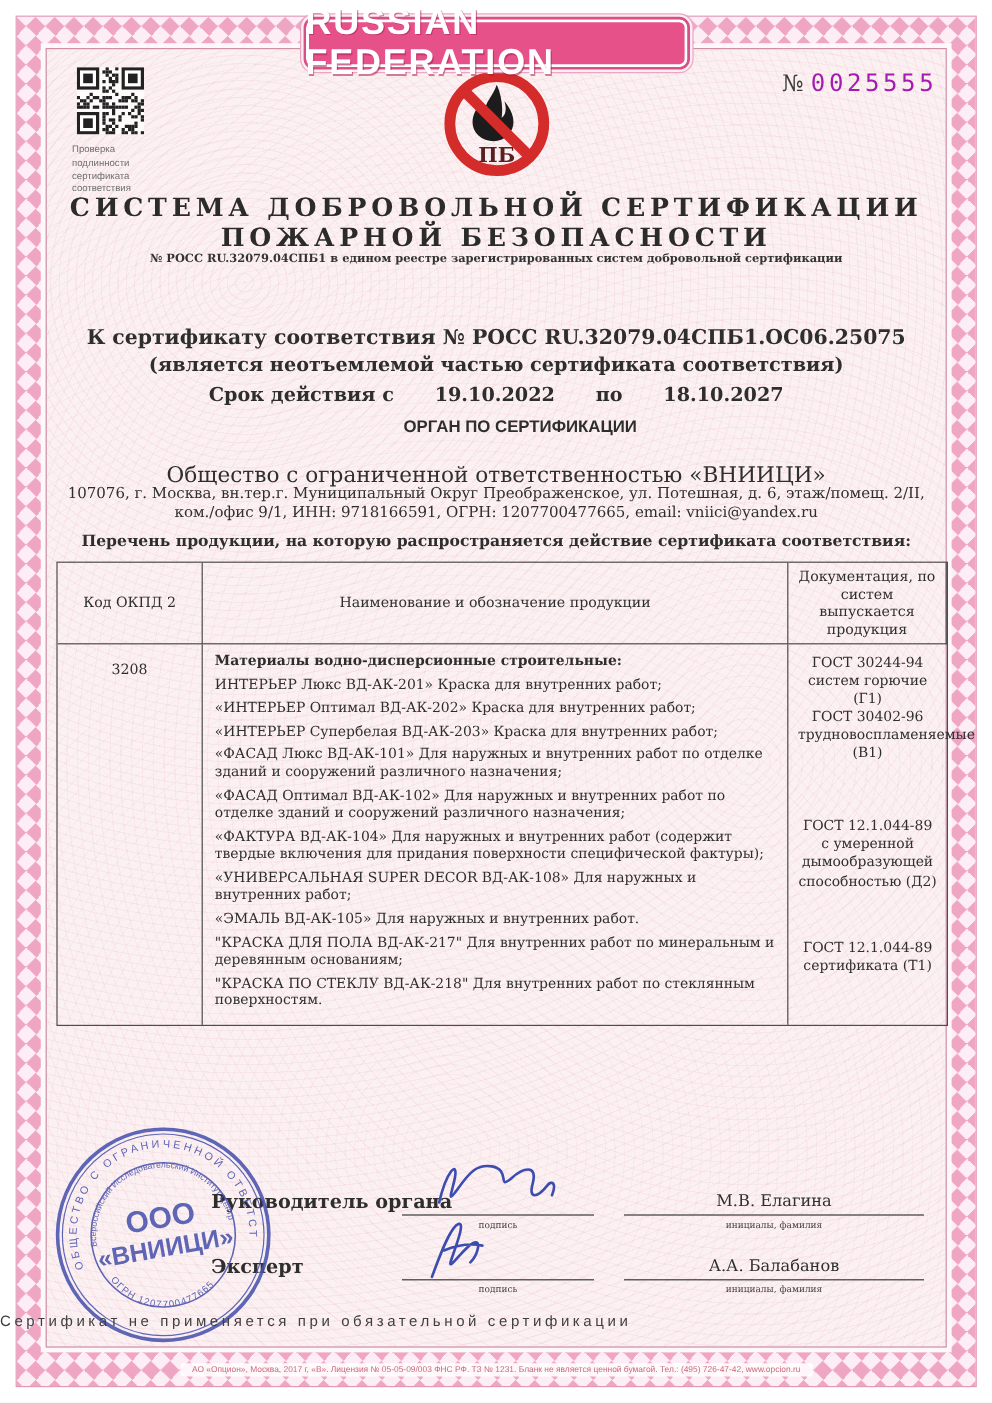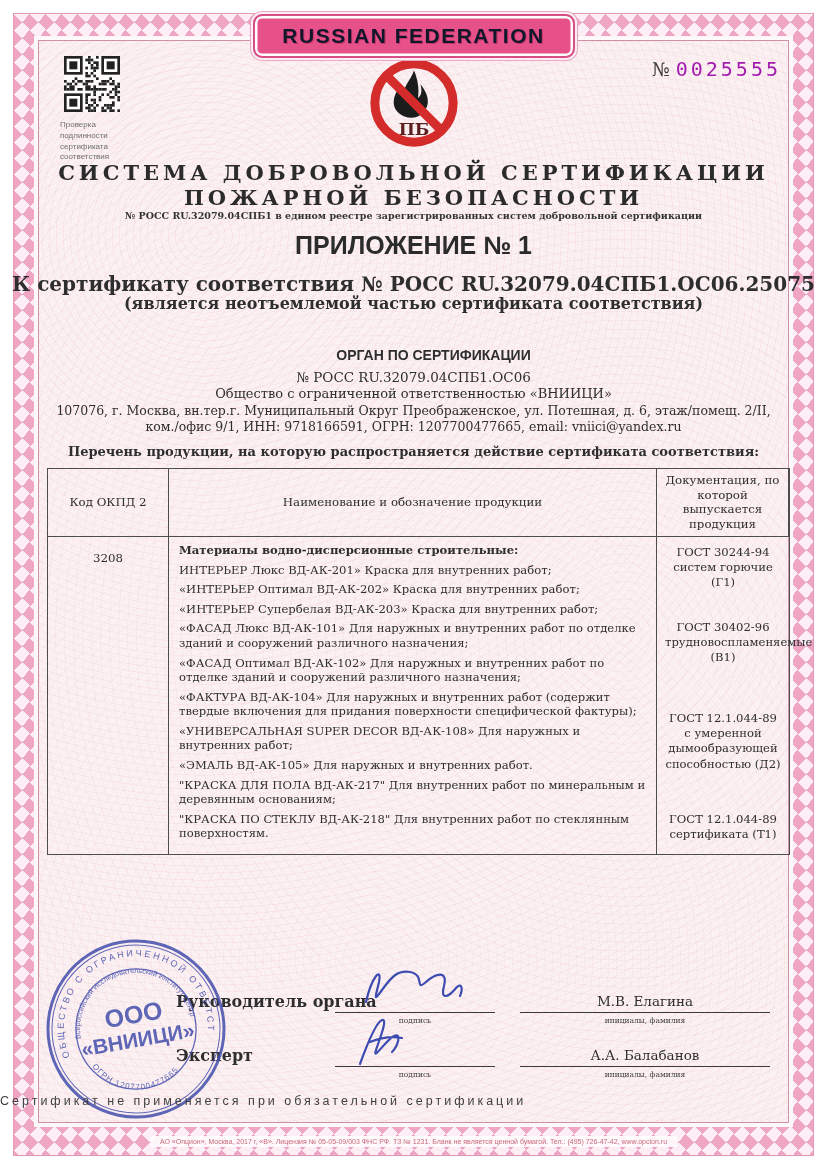--- a/index.html
+++ b/index.html
@@ -13,61 +13,61 @@
     border:1px solid #cf8fa5;box-shadow:0 0 0 4px #fdf8f9;
     background-image:
       repeating-radial-gradient(circle at 22% 18%,rgba(224,140,158,.10) 0 1px,transparent 1px 7px),
       repeating-radial-gradient(circle at 78% 55%,rgba(224,140,158,.09) 0 1px,transparent 1px 9px),
       repeating-radial-gradient(circle at 45% 85%,rgba(238,168,150,.09) 0 1px,transparent 1px 8px);}
   
   .banner{position:absolute;top:14px;left:50%;transform:translateX(-50%);width:318px;height:40px;
     background:#e75189;border:2px solid #d64f85;border-radius:9px;
     box-shadow:inset 0 0 0 2.5px #fff,0 0 0 2px #fdeef5,0 0 0 3px #e8a8c0;
     display:flex;align-items:center;justify-content:center;z-index:5;}
-  .banner span{color:#0f172a;font-family:"Liberation Sans","DejaVu Sans",sans-serif;font-weight:800;
-    font-size:21px;letter-spacing:1.5px;text-shadow:1px 1px 0 rgba(170,30,80,.55);}
+  .banner span{color:#ffffff;font-family:"Liberation Sans","DejaVu Sans",sans-serif;font-weight:800;
+    font-size:30px;letter-spacing:1.5px;text-shadow:1px 1px 0 rgba(170,30,80,.55);}
   
   .qr-wrap{position:absolute;left:60px;top:56px;width:100px;z-index:4;}
   .qr-box{width:56px;height:56px;margin-left:4px;}
   .qr-caption{margin-top:4px;font-family:"Liberation Sans","DejaVu Sans",sans-serif;
     font-size:8px;line-height:1.35;color:#6f6f6f;width:72px;}
   
   .serial{position:absolute;top:57px;right:46px;z-index:4;white-space:nowrap;}
   .serial .no{font-size:19px;color:#3a3a3a;}
   .serial .digits{font-family:"DejaVu Sans Mono","Liberation Mono",monospace;font-size:20px;
     color:#a21caf;letter-spacing:3px;margin-left:6px;}
   
   .pb-sign{position:absolute;top:58px;left:50%;transform:translateX(-50%);width:90px;height:90px;z-index:4;}
   
   .center{position:absolute;left:0;width:100%;text-align:center;}
   .sys-line{font-weight:bold;font-size:21px;letter-spacing:4px;color:#2b2b2b;}
   .registry-note{font-weight:bold;font-size:9.5px;color:#333;}
   .appendix-title{font-family:"Liberation Sans","DejaVu Sans",sans-serif;font-weight:800;font-size:25px;color:#2b2b2b;}
-  .to-cert{font-weight:bold;font-size:20px;}
+  .to-cert{font-weight:bold;font-size:17px;}
   .integral{font-weight:bold;font-size:16px;}
   .validity{display:flex;justify-content:center;gap:34px;font-weight:bold;font-size:16px;}
   .org-title{font-family:"Liberation Sans","DejaVu Sans",sans-serif;font-weight:800;font-size:14px;margin-left:20px;}
   .org-number{font-size:13.5px;}
-  .org-name{font-size:13px;}
+  .org-name{font-size:18px;}
   .org-address{font-size:12.5px;line-height:1.3;}
   .products-heading{font-weight:bold;font-size:13px;}
   
   .cert-table{position:absolute;left:47px;top:468px;width:741px;display:grid;
     grid-template-columns:121px 1fr 132px;border:1px solid #4d4d4d;background:rgba(255,255,255,.06);}
   .cell{border-right:1px solid #4d4d4d;padding:4px 8px;font-size:11.8px;}
   .cell:last-child{border-right:none;}
   .th{border-bottom:1px solid #4d4d4d;display:flex;align-items:center;justify-content:center;
     text-align:center;min-height:44px;line-height:1.25;}
   .okpd-cell{text-align:center;padding-top:14px;}
   .prod-cell{padding:6px 10px 8px;}
   .product{margin:0 0 5px;line-height:1.26;font-size:11.6px;}
   .product.bold{font-weight:bold;}
   .docs-cell{text-align:center;}
   .doc-block{line-height:1.3;font-size:11.6px;}
-  .doc0{margin-top:4px;}.doc1{margin-top:30px;}.doc2{margin-top:46px;}.doc3{margin-top:40px;}
+  .doc0{margin-top:4px;}.doc1{}.doc2{margin-top:46px;}.doc3{margin-top:40px;}
   
   .sig-label{position:absolute;font-weight:bold;font-size:16px;}
   .sig-line{position:absolute;border-bottom:1.5px solid #3a3a3a;}
   .sig-sub{position:absolute;font-size:7.5px;color:#444;text-align:center;}
   .sig-name{position:absolute;font-size:13.5px;text-align:center;}
   .sig-scribble{position:absolute;z-index:6;}
   
   .stamp{position:absolute;left:40px;top:933px;width:192px;height:192px;transform:rotate(-10deg);
     opacity:.88;z-index:3;}
   
@@ -226,36 +226,40 @@
     <path d="M50 14 C46 26 37 31 39 44 C35.5 40 34.5 35 35.5 31 C27 40 24 53 33 61 C40 67.5 53 68.5 60 61 C69 52 66 40 57 29 C59.5 37 58 42 54.5 44.5 C56 34 54 23 50 14 Z" fill="#1c1c1c"></path>
     <text x="50" y="86" text-anchor="middle" font-family="DejaVu Serif,serif" font-weight="bold" font-size="19" fill="#5a1f1f" id="pb-label">ПБ</text>
     <circle cx="50" cy="50" r="43.5" fill="none" stroke="#d42b2b" stroke-width="10"></circle>
     <line x1="19" y1="19" x2="81" y2="81" stroke="#d42b2b" stroke-width="10"></line>
   </svg>
 
   <div class="center sys-line" style="top:160px;">СИСТЕМА ДОБРОВОЛЬНОЙ СЕРТИФИКАЦИИ</div>
   <div class="center sys-line" style="top:185px;">ПОЖАРНОЙ БЕЗОПАСНОСТИ</div>
   <div class="center registry-note" style="top:210px;">№ РОСС RU.32079.04СПБ1 в едином реестре зарегистрированных систем добровольной сертификации</div>
 
-  <div class="center appendix-title" style="top:231px;">ПРИЛОЖЕНИЕ № 1</div>
   <div class="center to-cert" style="top:272px;">К сертификату соответствия № РОСС RU.32079.04СПБ1.ОС06.25075</div>
   <div class="center integral" style="top:294px;">(является неотъемлемой частью сертификата соответствия)</div>
 
+  <div class="center validity" style="top:319px;">
+    <span>Срок действия с</span>
+    <span>19.10.2022</span>
+    <span>по</span>
+    <span>18.10.2027</span>
+  </div>
 
   <div class="center org-title" style="top:347px;">ОРГАН ПО СЕРТИФИКАЦИИ</div>
-  <div class="center org-number" style="top:369px;">№ РОСС RU.32079.04СПБ1.ОС06</div>
   <div class="center org-name" style="top:386px;">Общество с ограниченной ответственностью «ВНИИЦИ»</div>
   <div class="center org-address" style="top:403px;padding:0 48px;box-sizing:border-box;">107076, г. Москва, вн.тер.г. Муниципальный Округ Преображенское, ул. Потешная, д. 6, этаж/помещ. 2/II, ком./офис 9/1, ИНН: 9718166591, ОГРН: 1207700477665, email: vniici@yandex.ru</div>
 
   <div class="center products-heading" style="top:444px;">Перечень продукции, на которую распространяется действие сертификата соответствия:</div>
 
   <div class="cert-table">
     <div class="cell th">Код ОКПД 2</div>
     <div class="cell th">Наименование и обозначение продукции</div>
-    <div class="cell th">Документация, по которой выпускается продукция</div>
+    <div class="cell th">Документация, по систем выпускается продукция</div>
     <div class="cell okpd-cell">3208</div>
     <div class="cell prod-cell">
         <div class="product bold">Материалы водно-дисперсионные строительные:</div>
         <div class="product">ИНТЕРЬЕР Люкс ВД-АК-201» Краска для внутренних работ;</div>
         <div class="product">«ИНТЕРЬЕР Оптимал ВД-АК-202» Краска для внутренних работ;</div>
         <div class="product">«ИНТЕРЬЕР Супербелая ВД-АК-203» Краска для внутренних работ;</div>
         <div class="product">«ФАСАД Люкс ВД-АК-101» Для наружных и внутренних работ по отделке зданий и сооружений различного назначения;</div>
         <div class="product">«ФАСАД Оптимал ВД-АК-102» Для наружных и внутренних работ по отделке зданий и сооружений различного назначения;</div>
         <div class="product">«ФАКТУРА ВД-АК-104» Для наружных и внутренних работ (содержит твердые включения для придания поверхности специфической фактуры);</div>
         <div class="product">«УНИВЕРСАЛЬНАЯ SUPER DECOR ВД-АК-108» Для наружных и внутренних работ;</div>

